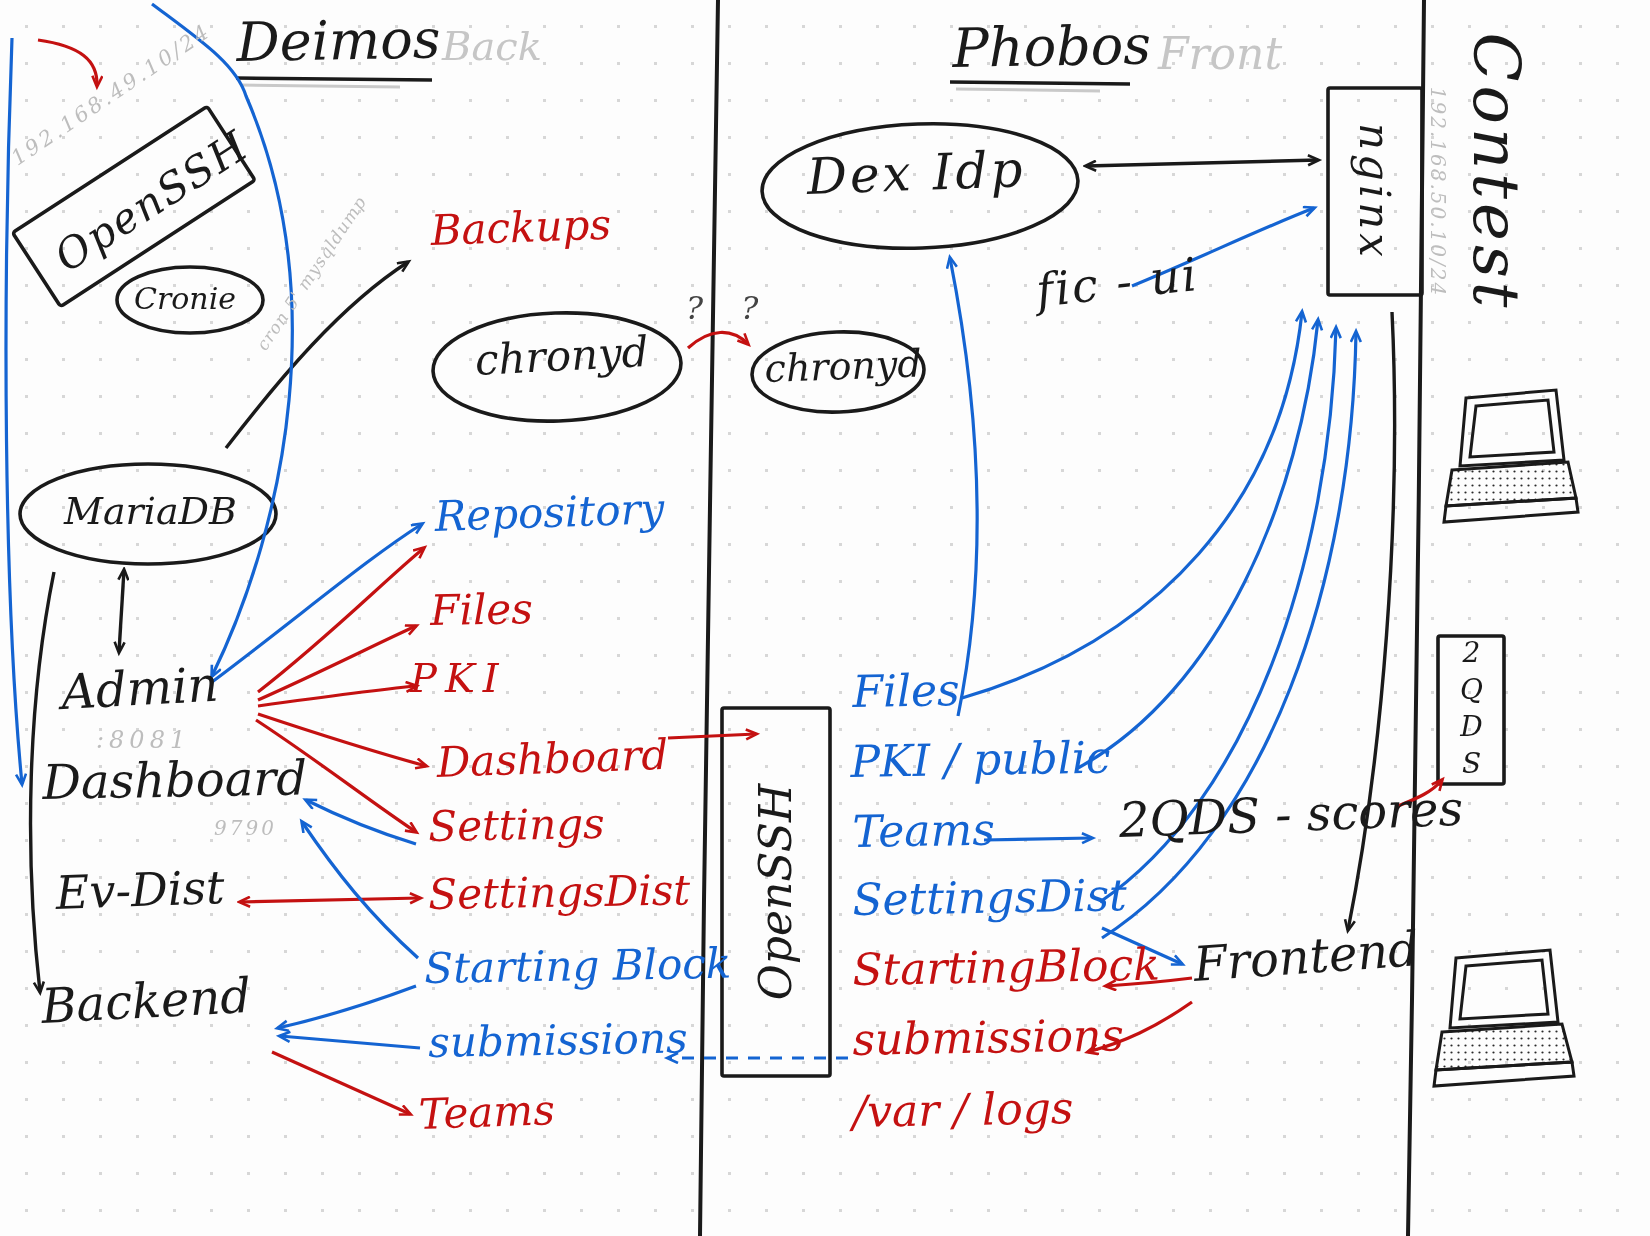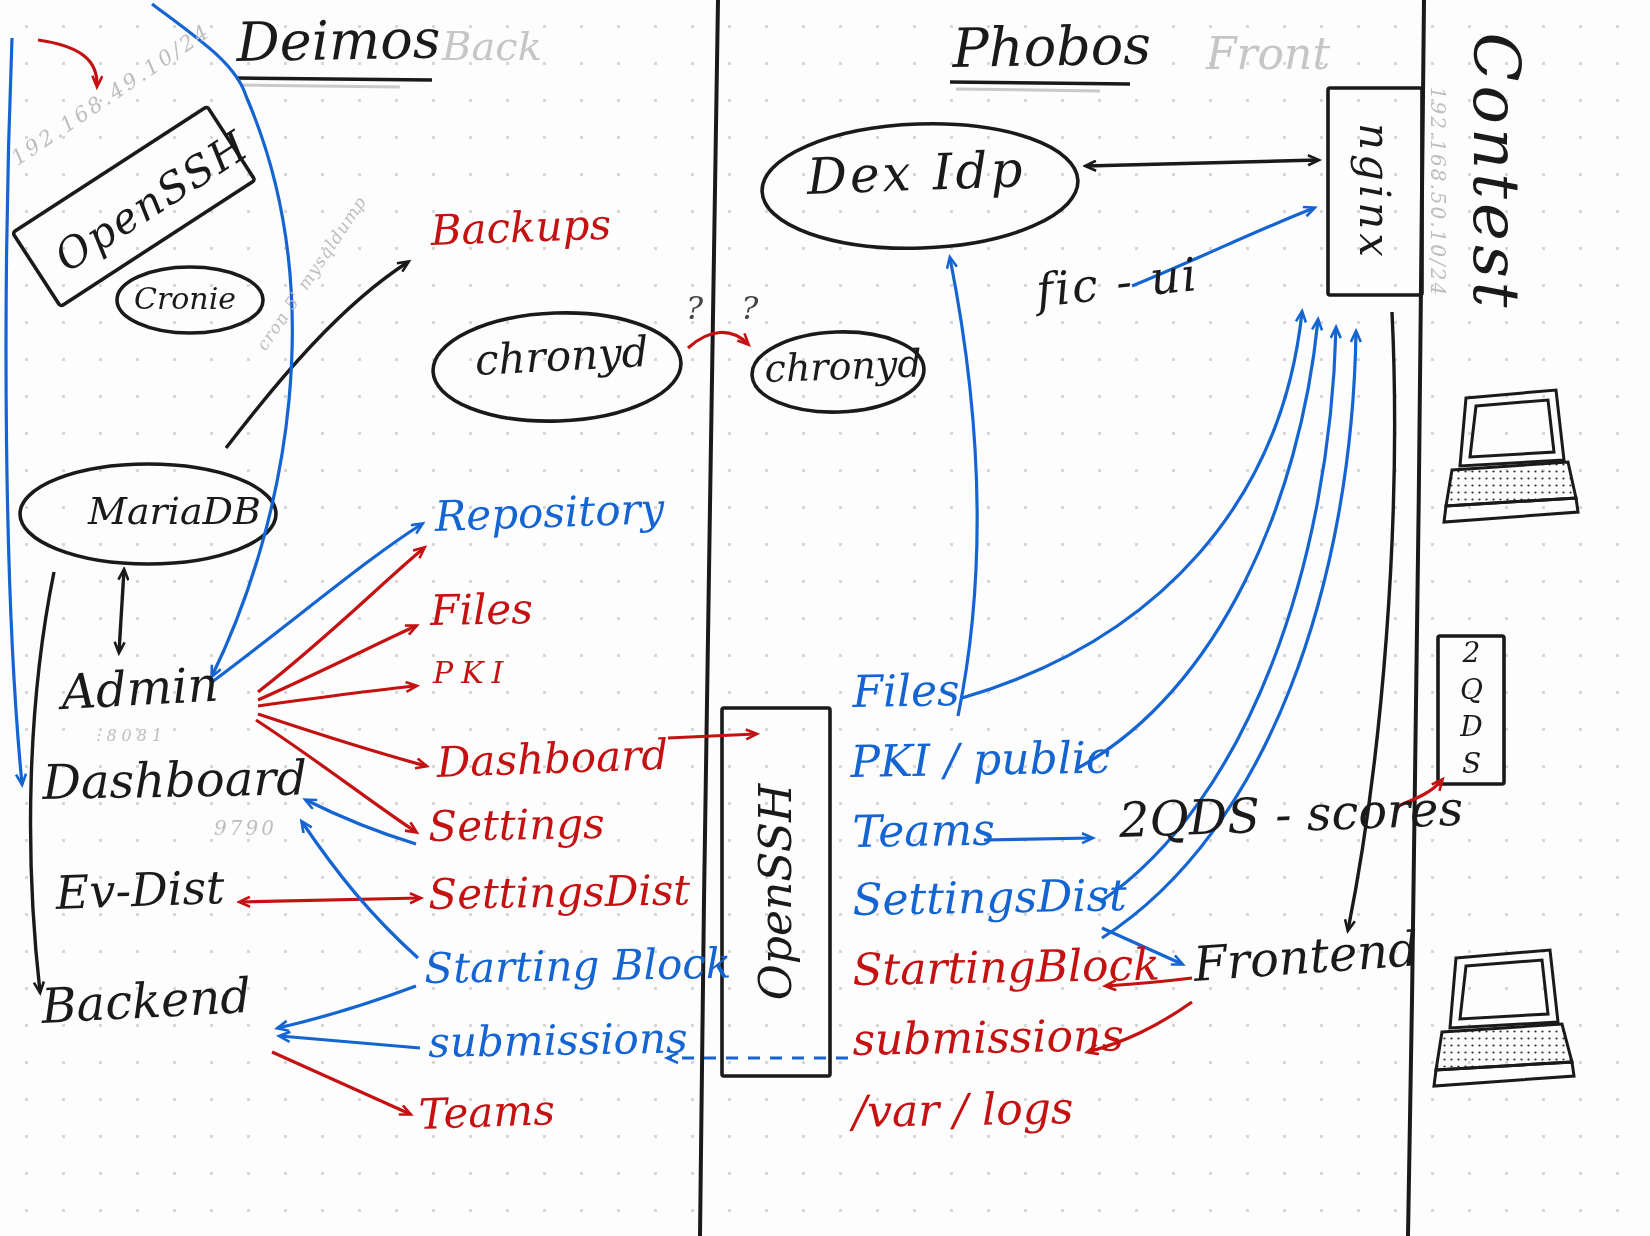--- a/index.html
+++ b/index.html
@@ -132,42 +132,42 @@
   </svg>
 
   <div class="lbl" style="left:236px;top:16px;font-size:54px;transform:rotate(-1deg);">Deimos</div>
   <div class="lbl gray" style="left:442px;top:26px;font-size:40px;color:#c6c6c6;">Back</div>
   <div class="lbl gray" style="left:8px;top:152px;font-size:21px;letter-spacing:3px;transform:rotate(-34deg);">192.168.49.10/24</div>
   <div class="lbl" style="left:48px;top:244px;font-size:42px;letter-spacing:2px;transform:rotate(-33deg);">OpenSSH</div>
   <div class="lbl" style="left:134px;top:284px;font-size:30px;">Cronie</div>
   <div class="lbl gray" style="left:254px;top:344px;font-size:17px;transform:rotate(-56deg);letter-spacing:1px;">cron 5' mysqldump</div>
   <div class="lbl red" style="left:430px;top:210px;font-size:42px;transform:rotate(-2deg);">Backups</div>
   <div class="lbl" style="left:474px;top:340px;font-size:42px;transform:rotate(-3deg);">chronyd</div>
-  <div class="lbl" style="left:64px;top:492px;font-size:38px;margin-left:24px;">MariaDB</div>
+  <div class="lbl" style="left:64px;top:492px;font-size:38px;">MariaDB</div>
   <div class="lbl" style="left:60px;top:668px;font-size:48px;transform:rotate(-3deg);">Admin</div>
-  <div class="lbl gray" style="left:96px;top:728px;font-size:16px;letter-spacing:5px;">:8081</div>
+  <div class="lbl gray" style="left:96px;top:728px;font-size:24px;letter-spacing:5px;">:8081</div>
   <div class="lbl" style="left:42px;top:758px;font-size:48px;transform:rotate(-1deg);">Dashboard</div>
   <div class="lbl gray" style="left:214px;top:818px;font-size:20px;letter-spacing:3px;">9790</div>
   <div class="lbl" style="left:55px;top:870px;font-size:46px;transform:rotate(-2deg);">Ev-Dist</div>
   <div class="lbl" style="left:40px;top:982px;font-size:48px;transform:rotate(-3deg);">Backend</div>
 
   <div class="lbl blue" style="left:434px;top:496px;font-size:42px;transform:rotate(-2deg);">Repository</div>
   <div class="lbl red" style="left:430px;top:590px;font-size:42px;transform:rotate(-1deg);">Files</div>
-  <div class="lbl red" style="left:433px;top:658px;font-size:30px;letter-spacing:8px;">PKI</div>
+  <div class="lbl red" style="left:410px;top:658px;font-size:40px;letter-spacing:8px;">PKI</div>
   <div class="lbl red" style="left:436px;top:742px;font-size:42px;transform:rotate(-2deg);">Dashboard</div>
   <div class="lbl red" style="left:428px;top:806px;font-size:42px;transform:rotate(-1deg);">Settings</div>
   <div class="lbl red" style="left:428px;top:874px;font-size:42px;transform:rotate(-1deg);">SettingsDist</div>
   <div class="lbl blue" style="left:424px;top:948px;font-size:42px;transform:rotate(-1deg);">Starting Block</div>
   <div class="lbl blue" style="left:428px;top:1022px;font-size:42px;transform:rotate(-1deg);">submissions</div>
   <div class="lbl red" style="left:418px;top:1094px;font-size:42px;transform:rotate(-2deg);">Teams</div>
 
   <div class="lbl vert" style="left:776px;top:892px;font-size:44px;transform:translate(-50%,-50%) rotate(-90deg);">OpenSSH</div>
 
   <div class="lbl" style="left:952px;top:22px;font-size:54px;transform:rotate(-1deg);">Phobos</div>
-  <div class="lbl gray" style="left:1158px;top:32px;font-size:44px;color:#c6c6c6;margin-left:48px;">Front</div>
+  <div class="lbl gray" style="left:1158px;top:32px;font-size:44px;color:#c6c6c6;">Front</div>
   <div class="lbl" style="left:806px;top:152px;font-size:50px;letter-spacing:3px;transform:rotate(-2deg);">Dex Idp</div>
   <div class="lbl" style="left:686px;top:292px;font-size:32px;color:#444;letter-spacing:14px;">?  ?</div>
   <div class="lbl" style="left:764px;top:350px;font-size:38px;transform:rotate(-2deg);">chronyd</div>
   <div class="lbl" style="left:1034px;top:268px;font-size:46px;letter-spacing:2px;transform:rotate(-6deg);">fic - ui</div>
   <div class="lbl vert" style="left:1374px;top:192px;font-size:42px;letter-spacing:4px;transform:translate(-50%,-50%) rotate(90deg);">nginx</div>
   <div class="lbl gray vert" style="left:1438px;top:192px;font-size:20px;letter-spacing:2px;transform:translate(-50%,-50%) rotate(90deg);">192.168.50.10/24</div>
 
   <div class="lbl blue" style="left:852px;top:670px;font-size:44px;transform:rotate(-1deg);">Files</div>
   <div class="lbl blue" style="left:850px;top:740px;font-size:44px;transform:rotate(-1deg);">PKI / public</div>
   <div class="lbl blue" style="left:852px;top:810px;font-size:44px;transform:rotate(-1deg);">Teams</div>

